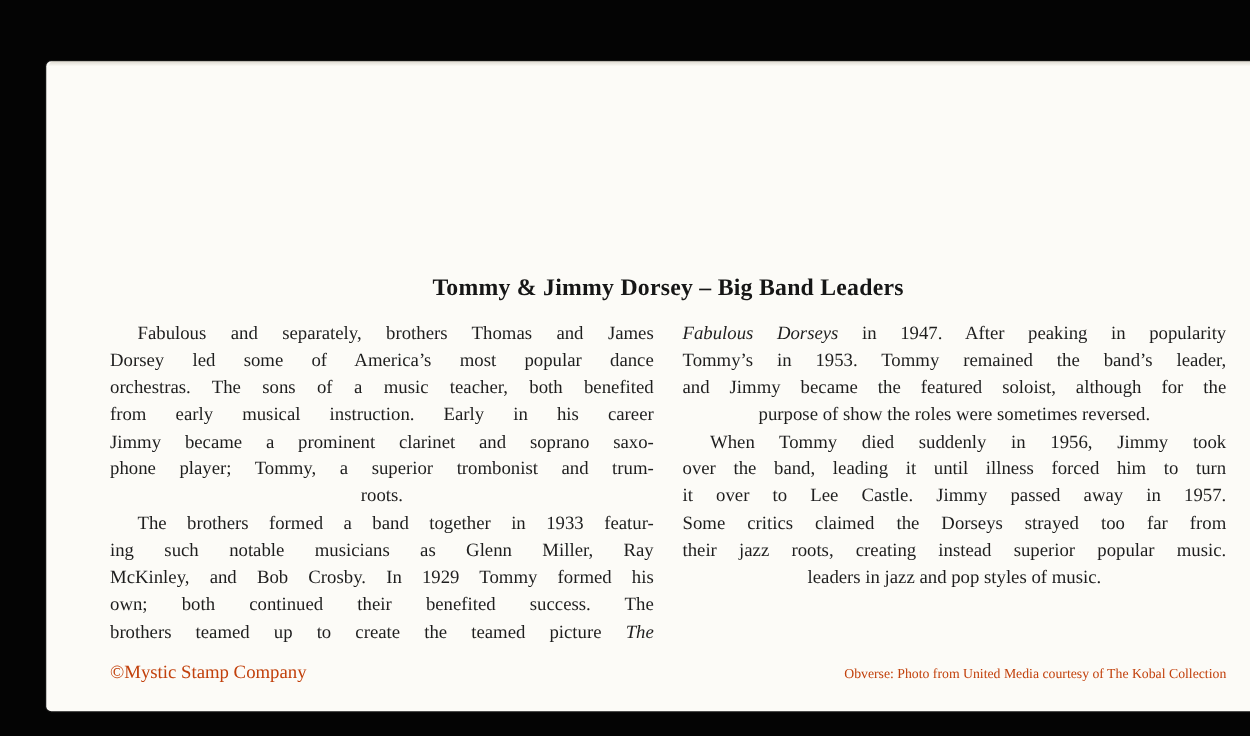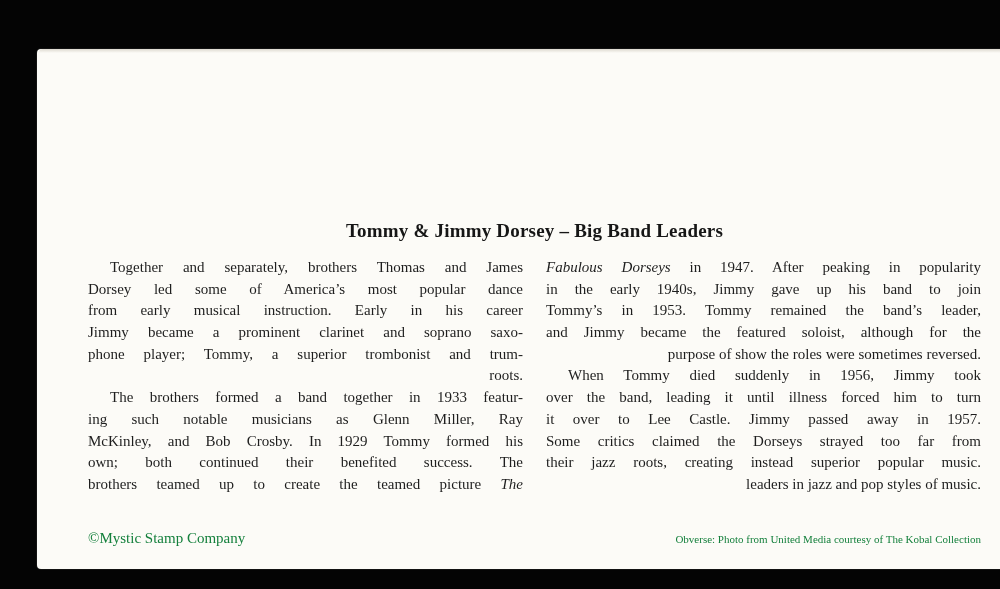--- a/index.html
+++ b/index.html
@@ -67,21 +67,21 @@
     color: #1e1e1e;
   }
   .col {
     flex: 1 1 0;
     min-width: 0;
   }
   .line {
     font-size: 15px;
     line-height: 21.7px;
     height: 21.7px;
-    text-align: right;
+    text-align: center;
     white-space: normal;
   }
   .line.j {
     text-align: justify;
     text-align-last: justify;
     text-justify: inter-word;
   }
   .line.ind {
     text-indent: 22px;
   }
@@ -89,52 +89,52 @@
     font-style: italic;
   }
   .footer {
     position: absolute;
     left: 51px;
     right: 52px;
     bottom: 22px;
     display: flex;
     justify-content: space-between;
     align-items: baseline;
-    color: #15803d;
+    color: #c2410c;
   }
   .footer-left {
     font-size: 15px;
   }
   .footer-right {
     font-size: 11px;
   }
 </style>
 </head>
 <body style="background: rgb(4, 4, 4);">
 
 <div class="card" style="background: rgb(252, 251, 247);">
   <div class="title">Tommy &amp; Jimmy Dorsey – Big Band Leaders</div>
 
   <div class="cols" style="color: rgb(30, 30, 30);">
     <div class="col">
-        <div class="line j ind"><span>Together and separately, brothers Thomas and James</span></div>
+        <div class="line j ind"><span>Fabulous and separately, brothers Thomas and James</span></div>
         <div class="line j"><span>Dorsey led some of America’s most popular dance</span></div>
+        <div class="line j"><span>orchestras.  The sons of a music teacher, both benefited</span></div>
         <div class="line j"><span>from early musical instruction.  Early in his career</span></div>
         <div class="line j"><span>Jimmy became a prominent clarinet and soprano saxo-</span></div>
         <div class="line j"><span>phone player; Tommy, a superior trombonist and trum-</span></div>
         <div class="line"><span>roots.</span></div>
         <div class="line j ind"><span>The brothers formed a band together in 1933 featur-</span></div>
         <div class="line j"><span>ing such notable musicians as Glenn Miller, Ray</span></div>
         <div class="line j"><span>McKinley, and Bob Crosby.  In 1929 Tommy formed his</span></div>
         <div class="line j"><span>own; both continued their benefited success.  The</span></div>
         <div class="line j"><span>brothers teamed up to create the teamed picture </span><span class="it">The</span></div>
       </div>
     <div class="col">
         <div class="line j"><span class="it">Fabulous Dorseys</span><span> in 1947.  After peaking in popularity</span></div>
-        <div class="line j"><span>in the early 1940s, Jimmy gave up his band to join</span></div>
         <div class="line j"><span>Tommy’s in 1953.  Tommy remained the band’s leader,</span></div>
         <div class="line j"><span>and Jimmy became the featured soloist, although for the</span></div>
         <div class="line"><span>purpose of show the roles were sometimes reversed.</span></div>
         <div class="line j ind"><span>When Tommy died suddenly in 1956, Jimmy took</span></div>
         <div class="line j"><span>over the band, leading it until illness forced him to turn</span></div>
         <div class="line j"><span>it over to Lee Castle.  Jimmy passed away in 1957.</span></div>
         <div class="line j"><span>Some critics claimed the Dorseys strayed too far from</span></div>
         <div class="line j"><span>their jazz roots, creating instead superior popular music.</span></div>
         <div class="line"><span>leaders in jazz and pop styles of music.</span></div>
       </div>

